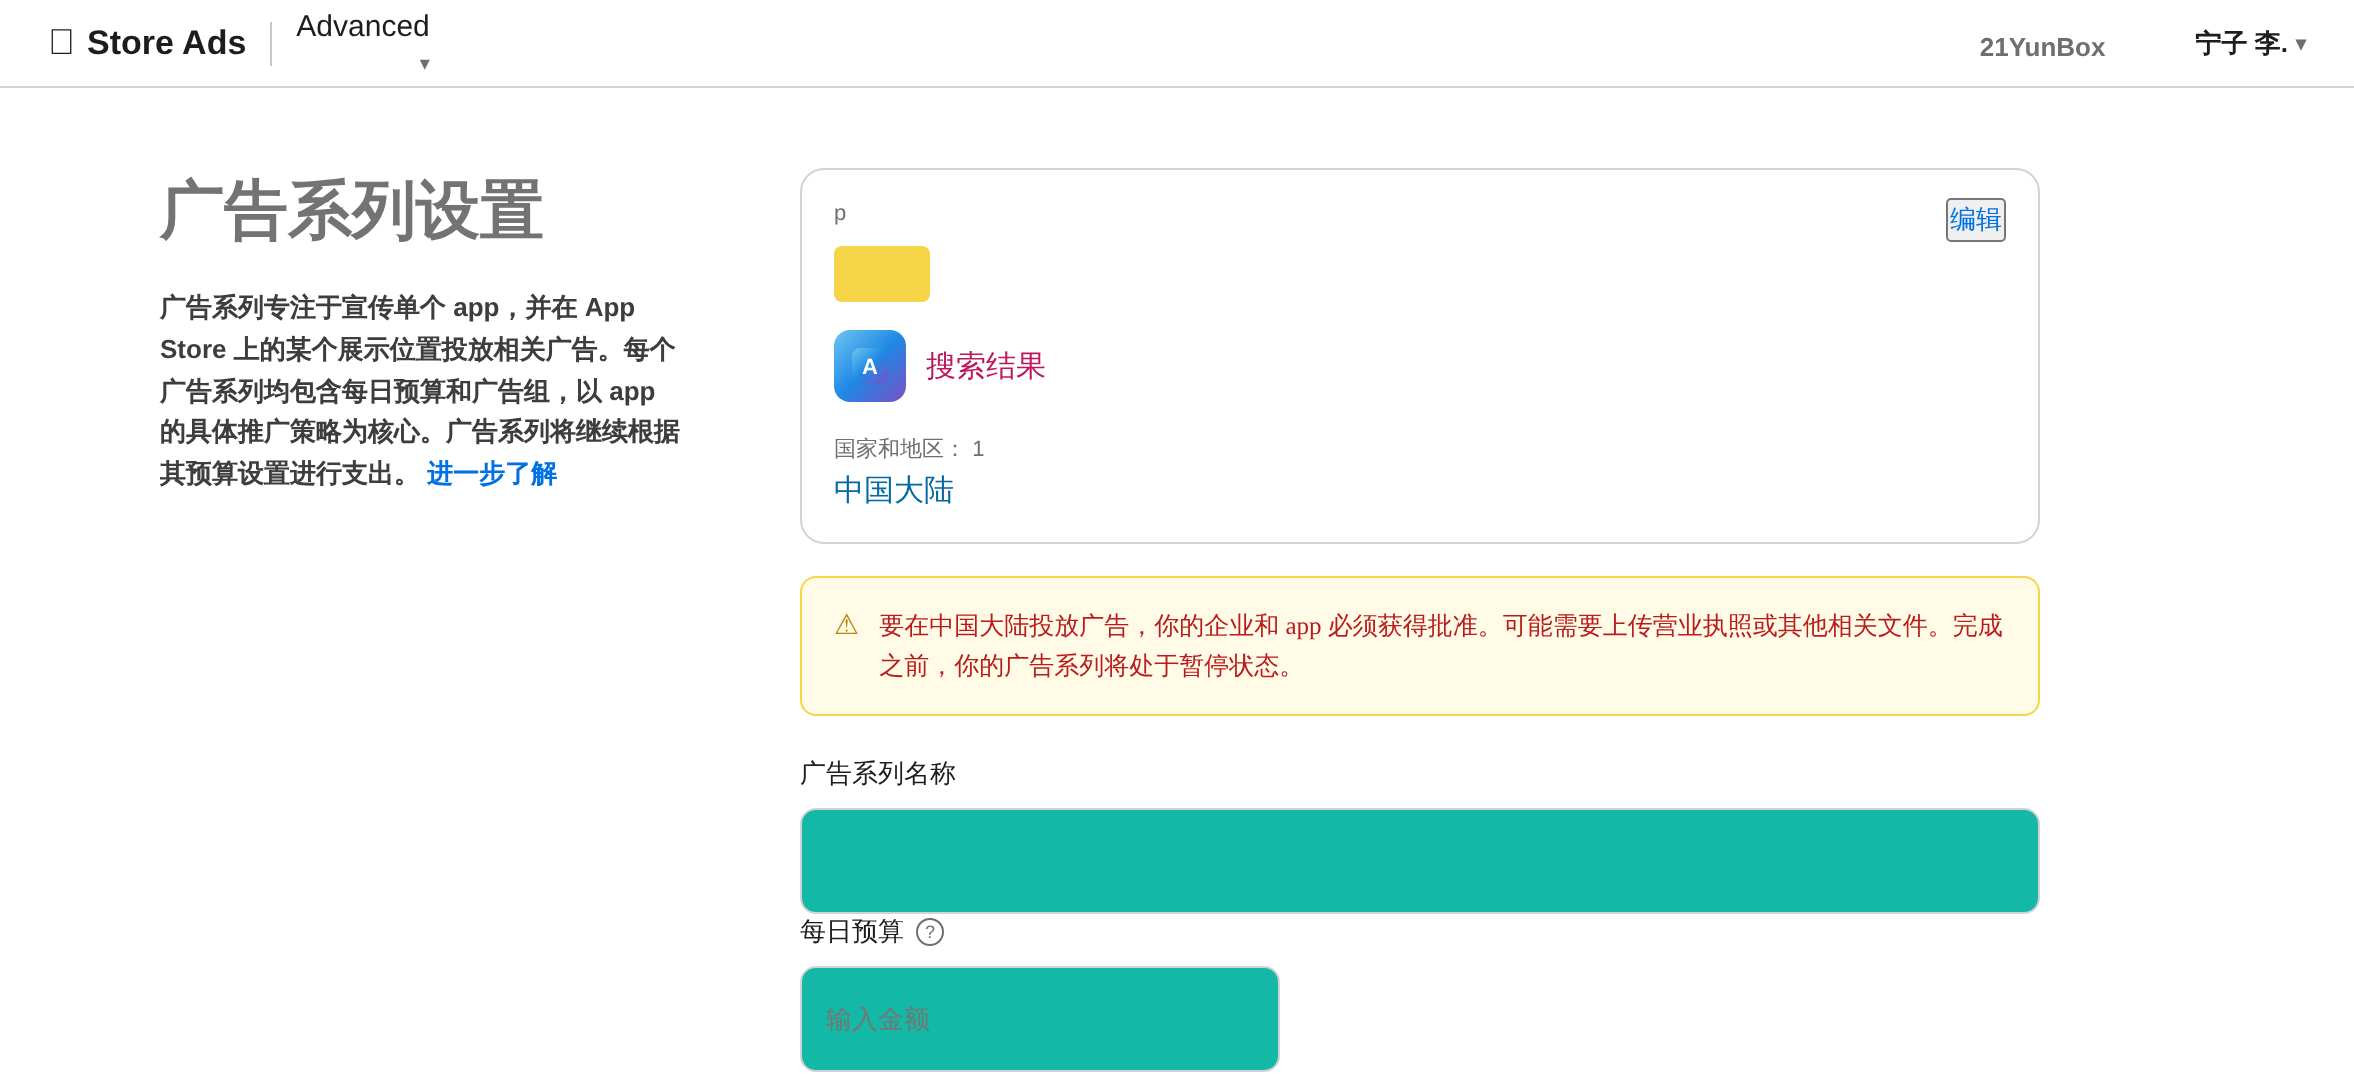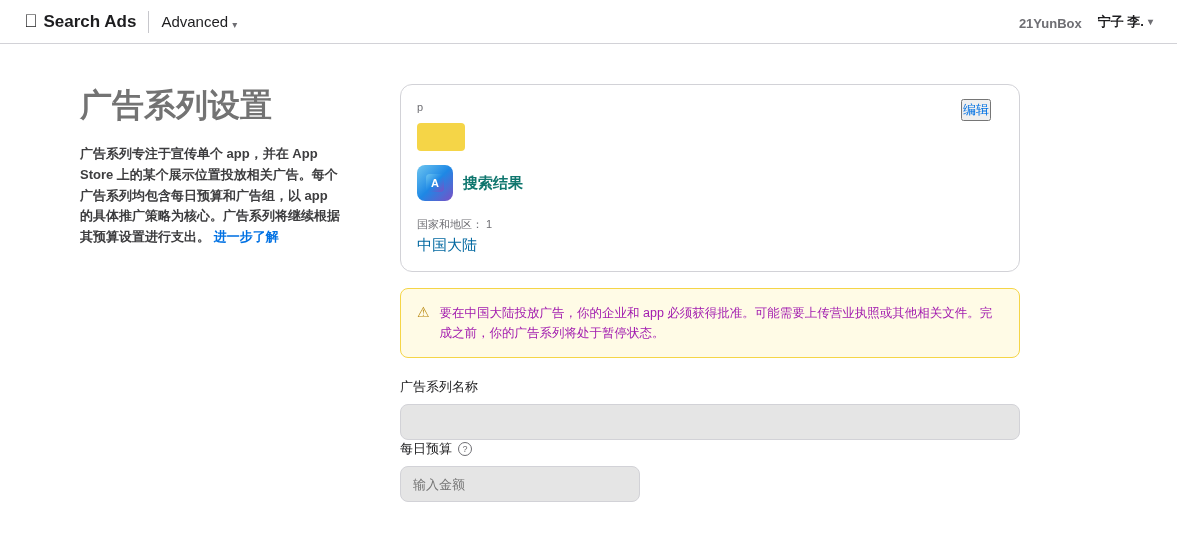--- a/index.html
+++ b/index.html
@@ -38,38 +38,40 @@
       background: #c7c7cc;
       margin: 0 12px;
     }
     .header-advanced {
       display: flex;
       align-items: flex-end;
       gap: 4px;
       font-size: 15px;
       color: #1d1d1f;
       cursor: pointer;
+      flex-direction: column;
     }
     .chevron-down {
       font-size: 10px;
       color: #6e6e73;
     }
     .header-right {
       display: flex;
       align-items: flex-end;
       gap: 12px;
       font-size: 13px;
       color: #1d1d1f;
       cursor: pointer;
       font-weight: bold;
     }
     .header-user {
       display: flex;
       align-items: center;
       gap: 4px;
+      margin-left: 29px;
     }
     .header-account {
       color: #6e6e73;
       margin-right: 4px;
     }
 
     
     .main-content {
       display: flex;
       padding: 40px 80px 40px 80px;
@@ -111,21 +113,21 @@
       border: 1px solid #d2d2d7;
       border-radius: 12px;
       padding: 16px;
       margin-bottom: 16px;
       background: #fff;
       position: relative;
     }
     .preview-edit-btn {
       position: absolute;
       top: 14px;
-      right: 28px;
+      right: 16px;
       color: #0071e3;
       font-size: 13px;
       cursor: pointer;
     }
     .preview-label-small {
       font-size: 11px;
       color: #6e6e73;
       margin-bottom: 10px;
     }
     .preview-color-block {
@@ -146,22 +148,22 @@
       height: 36px;
       border-radius: 8px;
       background: linear-gradient(135deg, #6ec6f0 0%, #1e88e5 50%, #7b4fc5 100%);
       display: flex;
       align-items: center;
       justify-content: center;
       font-size: 18px;
     }
     .app-name {
       font-size: 15px;
-      font-weight: 700;
-      color: #0f766e;
+      font-weight: 400;
+      color: #be185d;
     }
     .preview-region-label {
       font-size: 11px;
       color: #6e6e73;
       margin-bottom: 4px;
     }
     .preview-region-value {
       font-size: 15px;
       font-weight: 500;
       color: #0369a1;
@@ -180,21 +182,22 @@
     }
     .warning-icon {
       font-size: 14px;
       color: #b8860b;
       flex-shrink: 0;
       margin-top: 1px;
     }
     .warning-text {
       font-size: 12.5px;
       line-height: 1.6;
-      color: #a21caf;
+      color: #b91c1c;
+      font-family: Liberation Serif, serif;
     }
 
     
     .form-section {
     }
     .form-label {
       font-size: 13px;
       font-weight: 500;
       color: #1d1d1f;
       margin-bottom: 8px;
@@ -209,27 +212,27 @@
       width: 14px;
       height: 14px;
       border: 1px solid #6e6e73;
       border-radius: 50%;
       font-size: 9px;
       color: #6e6e73;
       cursor: pointer;
     }
     .form-input {
       width: 100%;
-      height: 36px;
+      height: 53px;
       border: 1px solid #d2d2d7;
       border-radius: 8px;
       padding: 0 12px;
       font-size: 13px;
       color: #1d1d1f;
-      background: #e5e5e5;
+      background: #14b8a6;
       outline: none;
     }
     .budget-input {
       width: 240px;
     }
     .input-hint {
       font-size: 11px;
       color: #6e6e73;
       margin-top: 4px;
     }
@@ -239,21 +242,21 @@
       color: #6e6e73;
     }
   </style>
 </head>
 <body>
 
 <header class="header">
   <div class="header-left">
     <div class="header-logo">
       <span class="apple-icon"></span>
-      <span>Search Ads</span>
+      <span>Store Ads</span>
     </div>
     <div class="header-divider"></div>
     <div class="header-advanced">
       <span>Advanced</span>
       <span class="chevron-down">▾</span>
     </div>
   </div>
   <div class="header-right">
     <span class="header-account">21YunBox</span>
     <div class="header-user">

